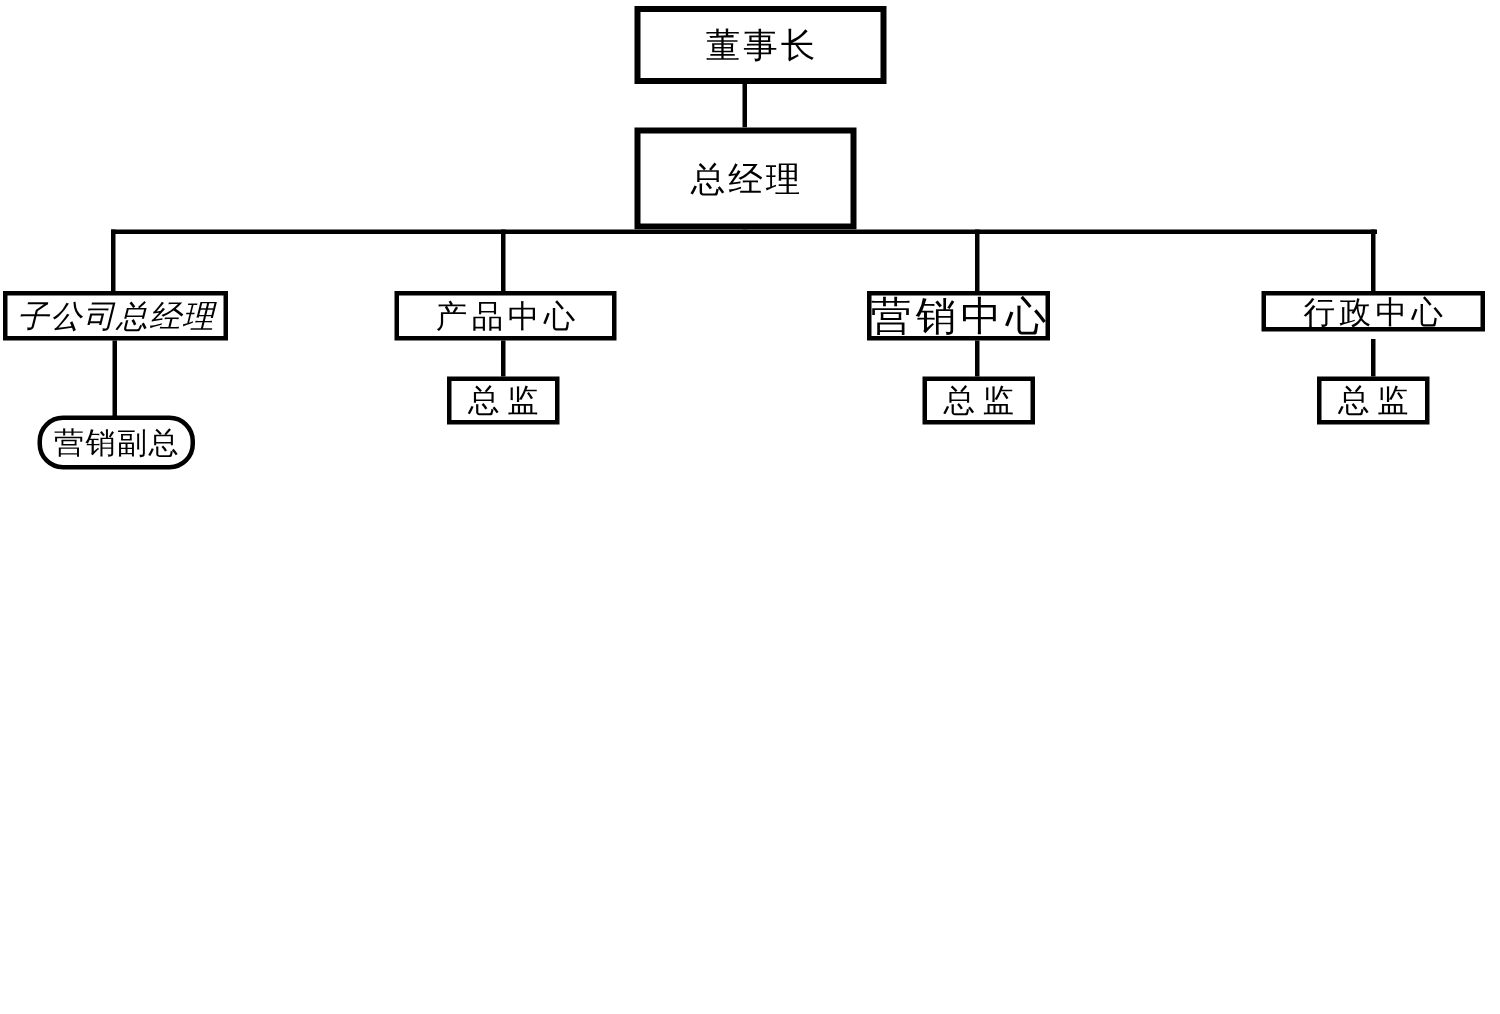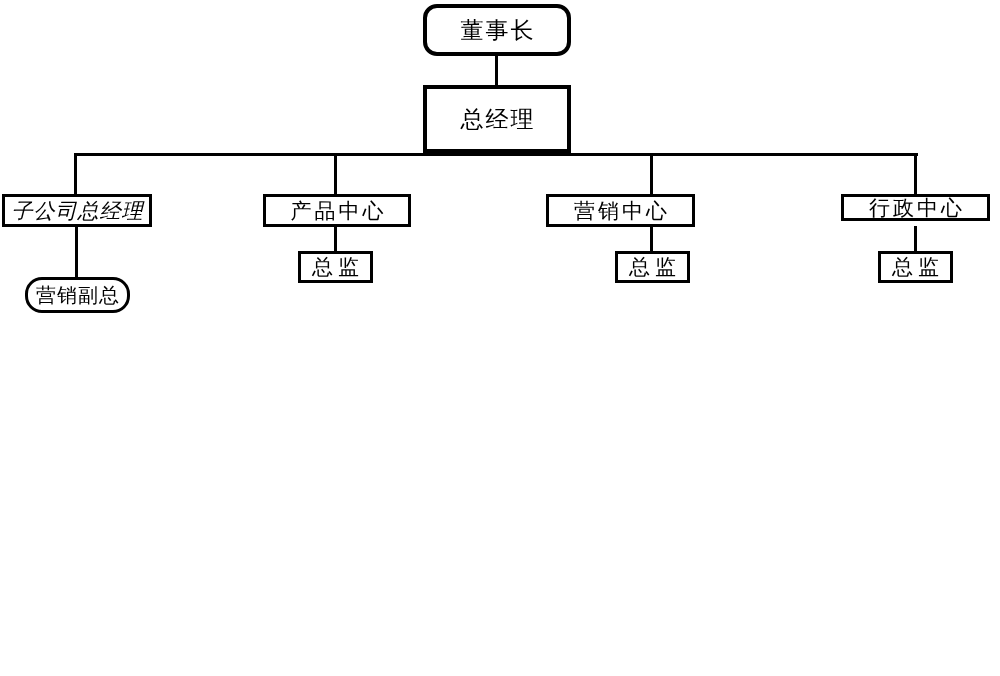--- a/index.html
+++ b/index.html
@@ -40,25 +40,25 @@
     text-indent: 3px;
   }
   .top-node {
     border-width: 4px;
     font-size: 23px;
     letter-spacing: 2px;
     text-indent: 2px;
   }
 
   
-  .n-chairman        { left: 423px; top: 4px;   width: 148px; height: 52px; border-radius: 14px; }
+  .n-chairman        { left: 423px; top: 4px;   width: 168px; height: 52px; }
   .n-gm              { left: 423px; top: 85px;  width: 148px; height: 68px; }
   .n-subsidiary-gm   { left: 2px;   top: 194px; width: 150px; height: 33px; font-size: 21px; letter-spacing: 1px; text-indent: 1px; font-style: italic; }
   .n-product-center  { left: 263px; top: 194px; width: 148px; height: 33px; font-size: 21px; }
-  .n-marketing-center{ left: 546px; top: 194px; width: 149px; height: 33px; font-size: 21px; }
+  .n-marketing-center{ left: 578px; top: 194px; width: 122px; height: 33px; font-size: 27px; }
   .n-admin-center    { left: 841px; top: 194px; width: 149px; height: 27px; font-size: 21px; }
   .n-marketing-vp    { left: 25px;  top: 277px; width: 105px; height: 36px; letter-spacing: 1px; text-indent: 1px; border-radius: 17px; }
   .n-director-1      { left: 298px; top: 251px; width: 75px;  height: 32px; font-size: 21px; letter-spacing: 5px; text-indent: 5px; }
   .n-director-2      { left: 615px; top: 251px; width: 75px;  height: 32px; font-size: 21px; letter-spacing: 5px; text-indent: 5px; }
   .n-director-3      { left: 878px; top: 251px; width: 75px;  height: 32px; font-size: 21px; letter-spacing: 5px; text-indent: 5px; }
 
   
   .l-chairman-gm { left: 495px; top: 56px;  width: 3px;   height: 29px; }
   .l-gm-bus      { left: 495px; top: 136px; width: 3px;   height: 18px; }
   .l-bus         { left: 74px;  top: 153px; width: 844px; height: 3px;  }

